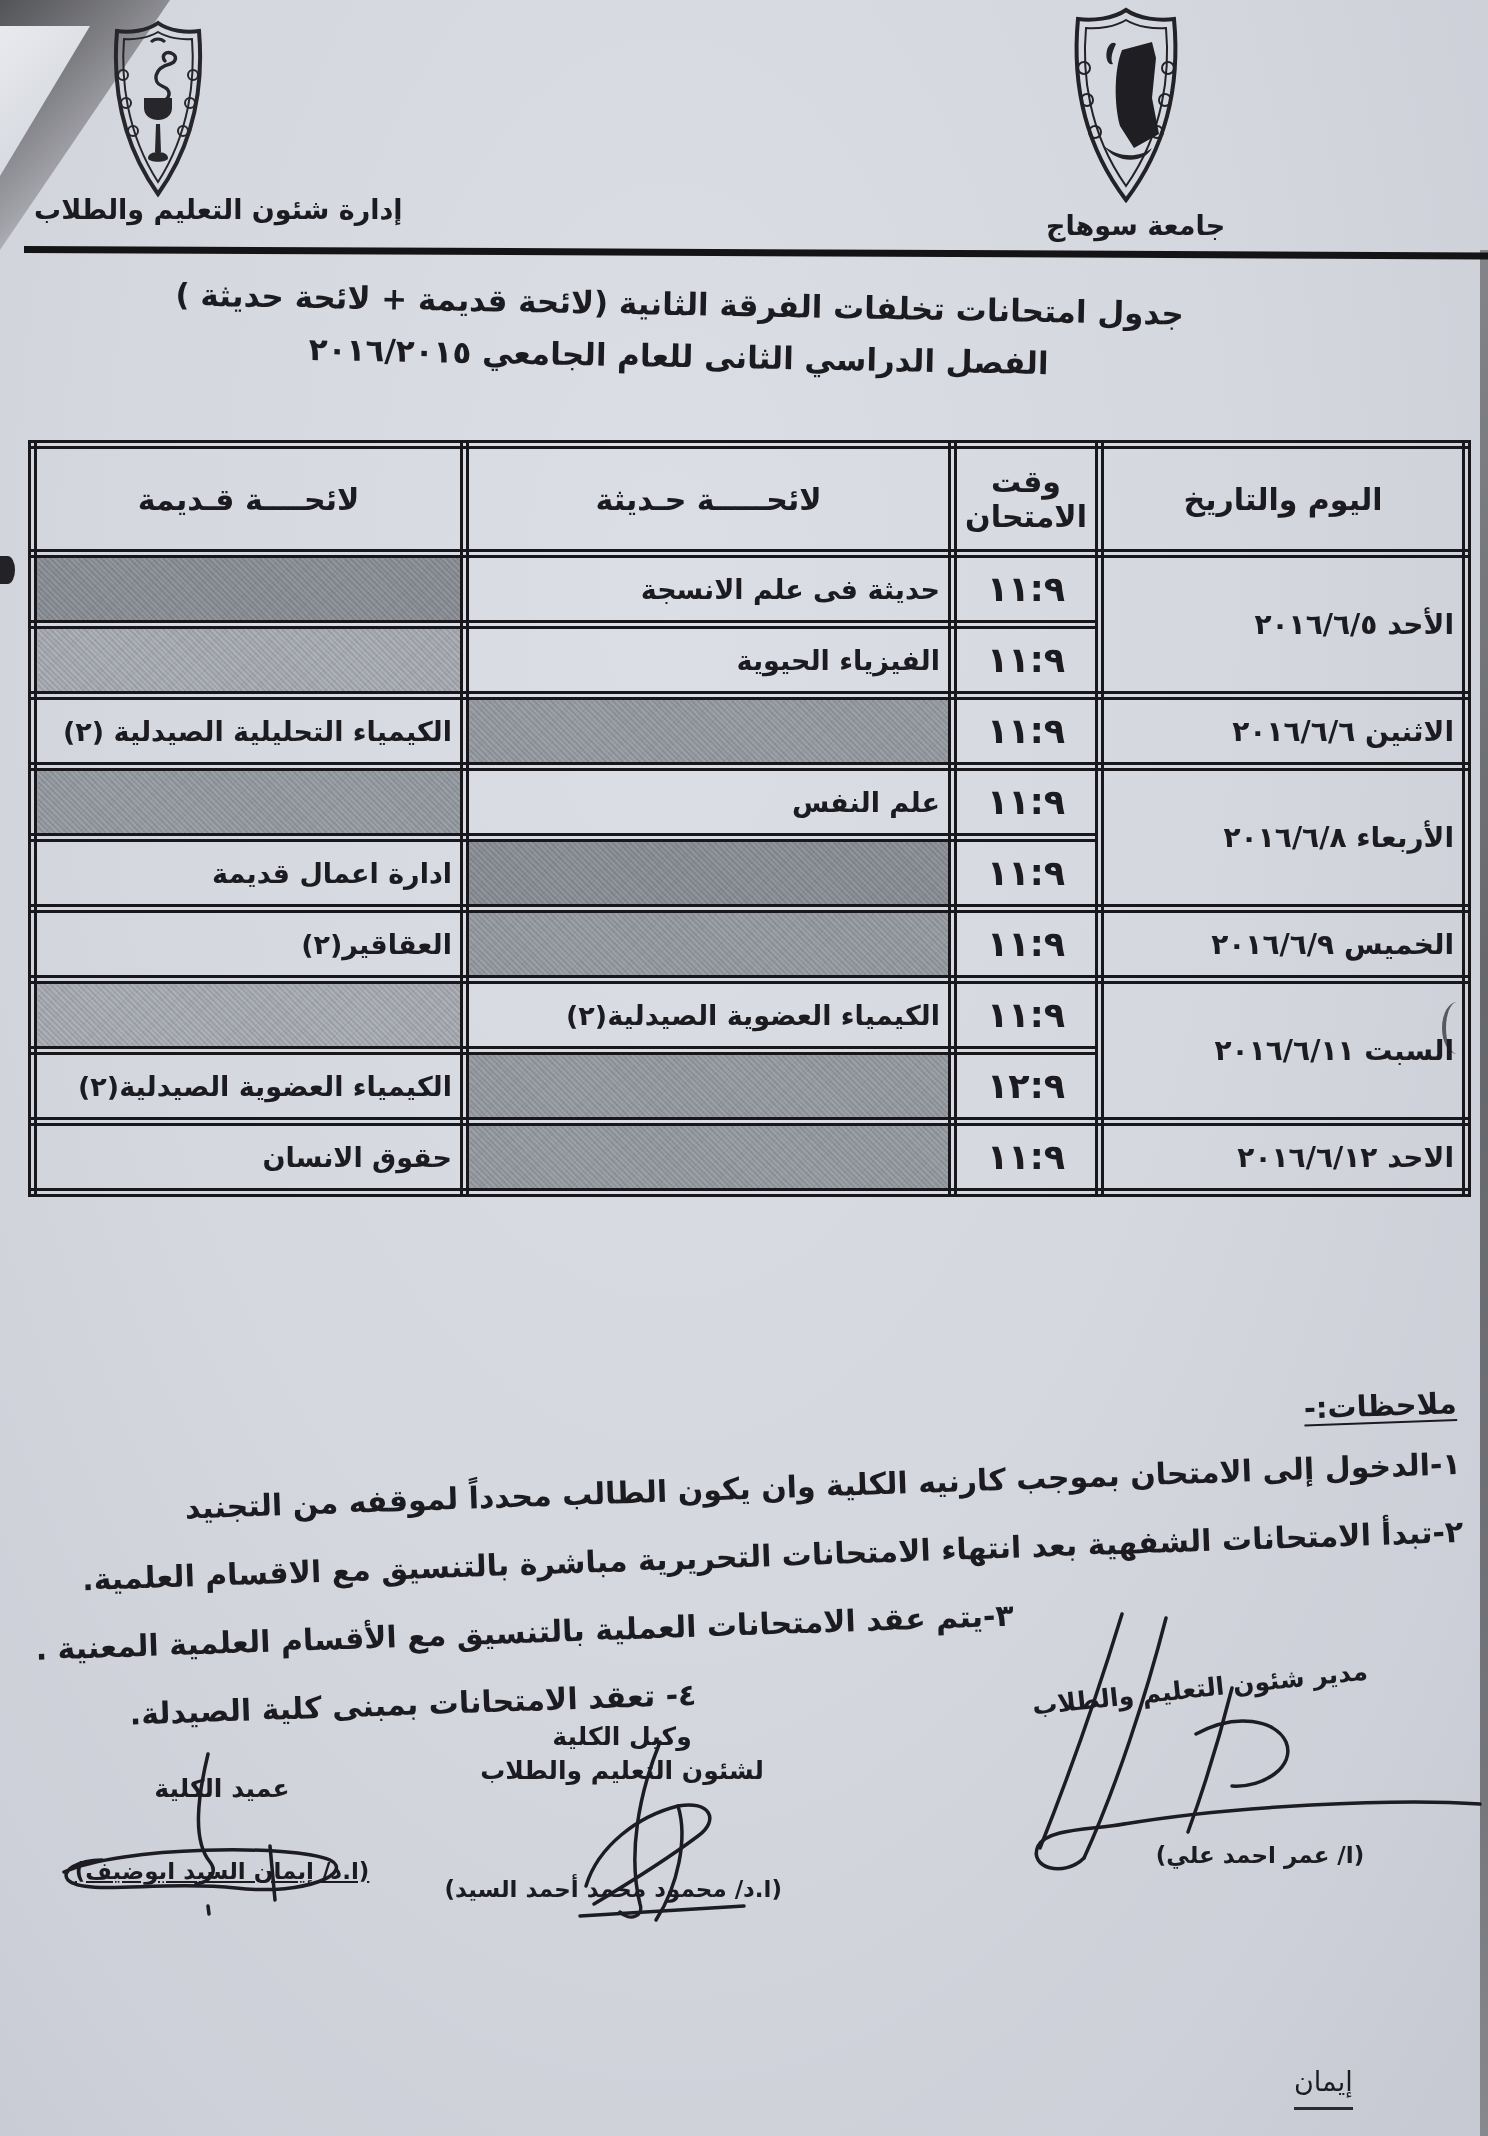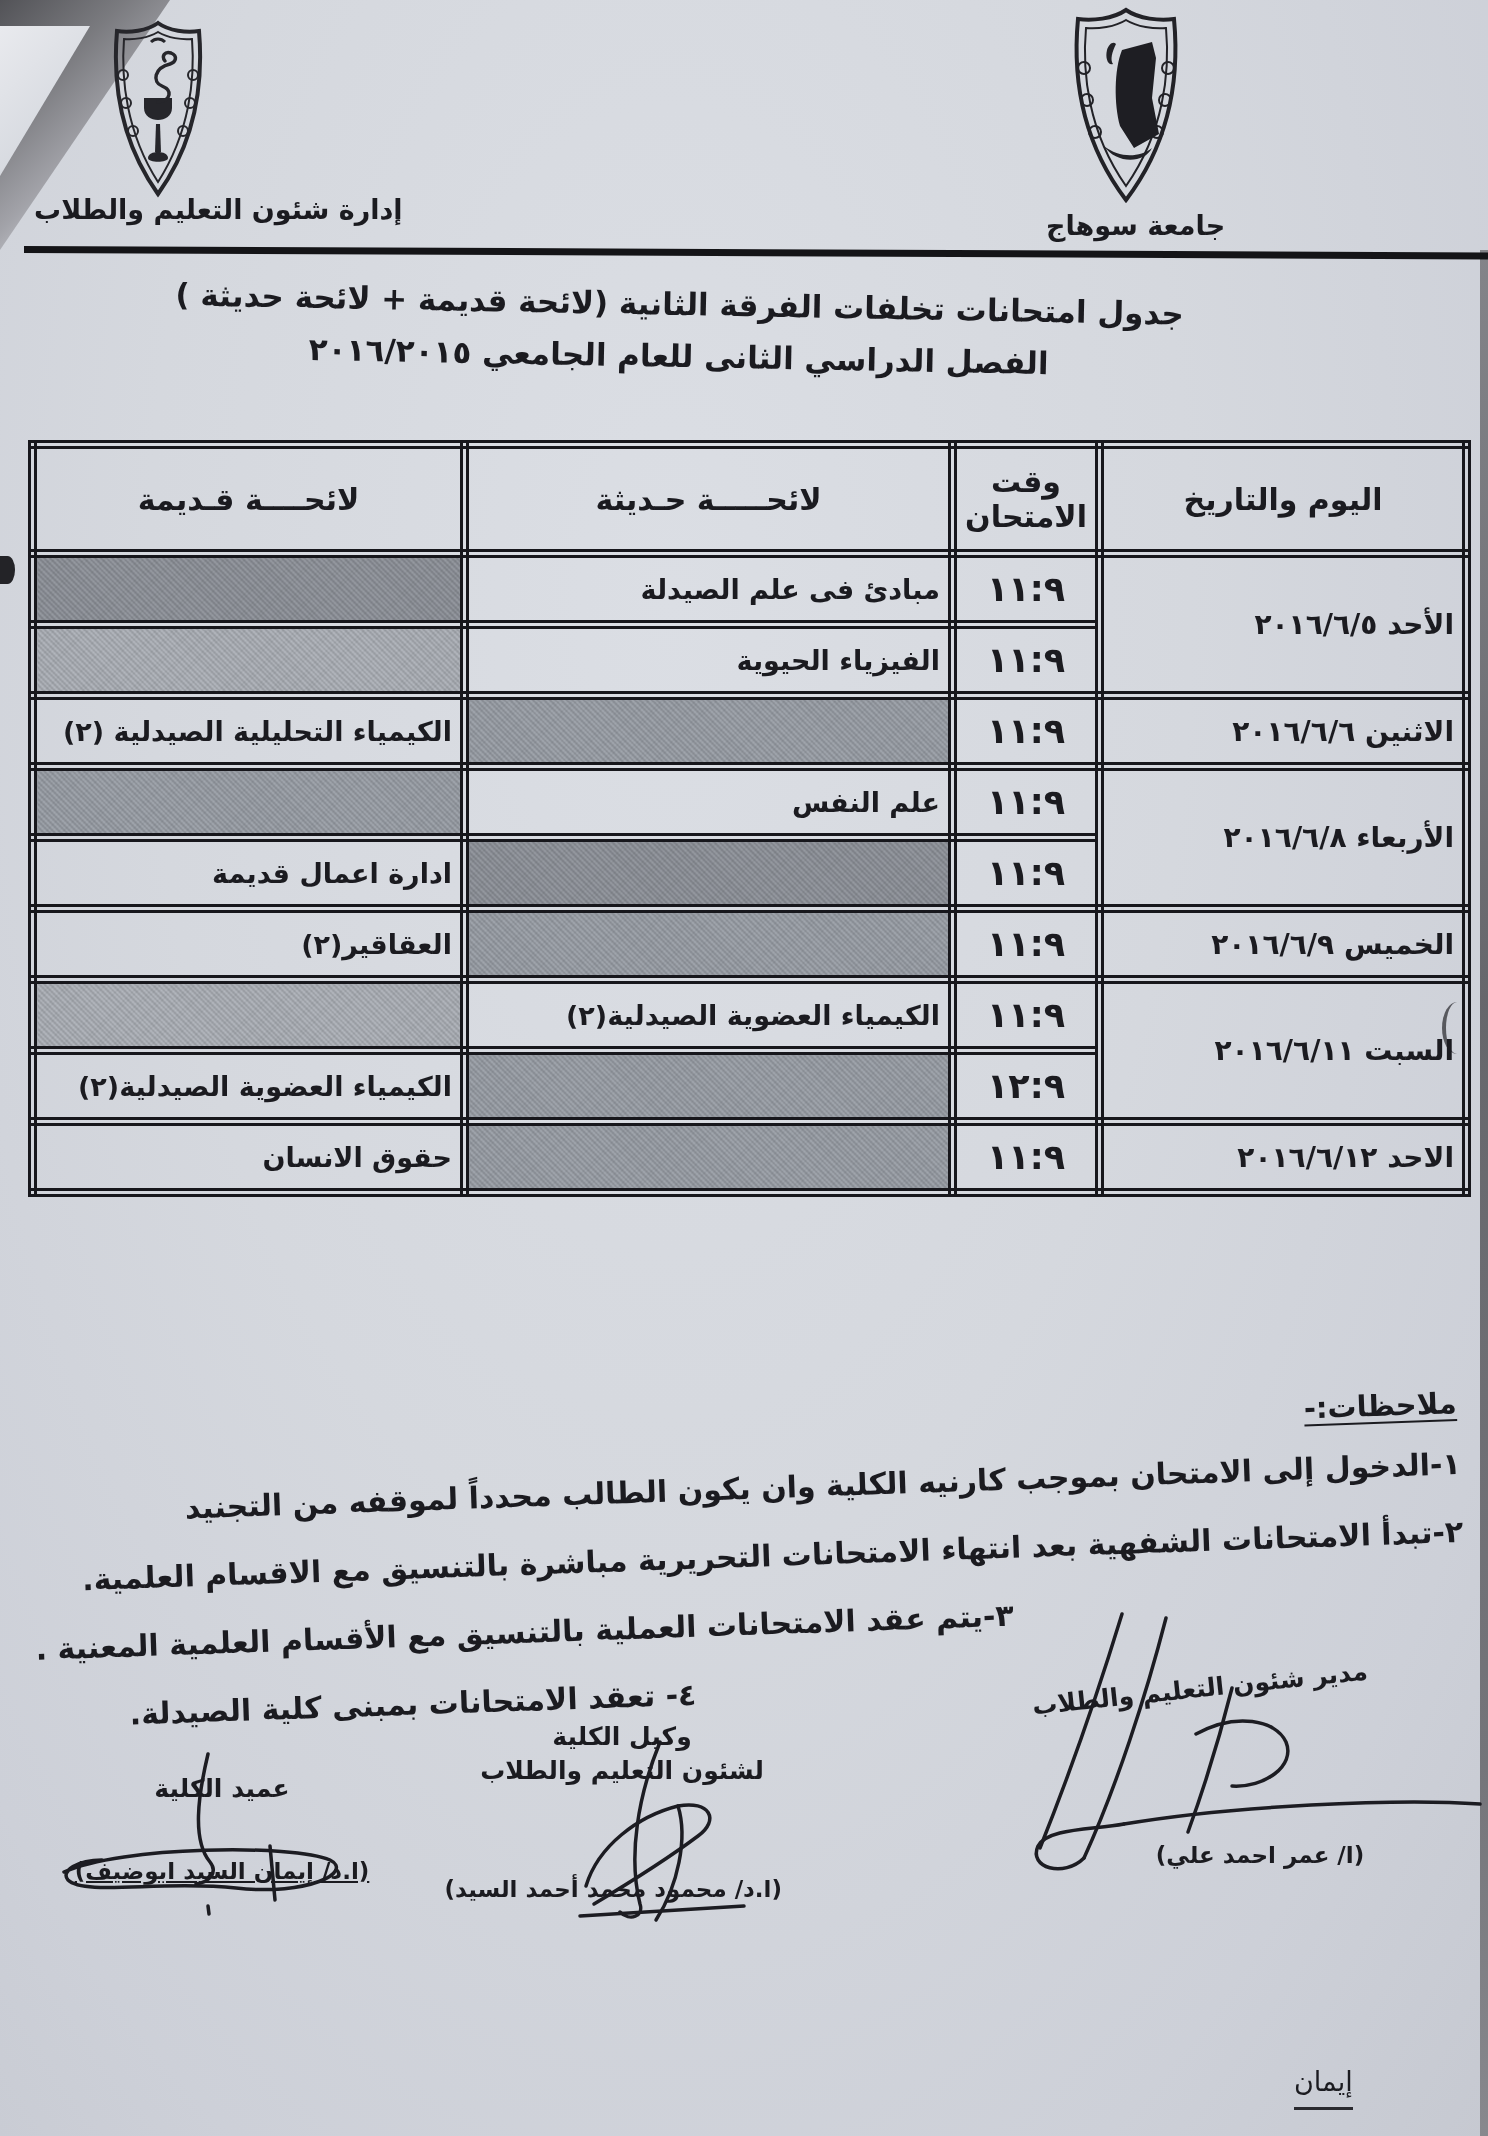--- a/index.html
+++ b/index.html
@@ -182,21 +182,21 @@
       <tbody>
           <tr>
         <th>اليوم والتاريخ</th>
         <th>وقت الامتحان</th>
         <th>لائحـــــة حـديثة</th>
         <th>لائحــــة قـديمة</th>
       </tr>
       <tr>
         <td class="c-date" rowspan="2">الأحد ٢٠١٦/٦/٥</td>
         <td class="c-time">١١:٩</td>
-        <td class="c-subj">مبادئ فى علم الصيدلة</td>
+        <td class="c-subj">حديثة فى علم الانسجة</td>
         <td class="shaded shade-a"></td>
       </tr>
       <tr>
         <td class="c-time">١١:٩</td>
         <td class="c-subj">الفيزياء الحيوية</td>
         <td class="shaded shade-c"></td>
       </tr>
       <tr>
         <td class="c-date">الاثنين ٢٠١٦/٦/٦</td>
         <td class="c-time">١١:٩</td>

